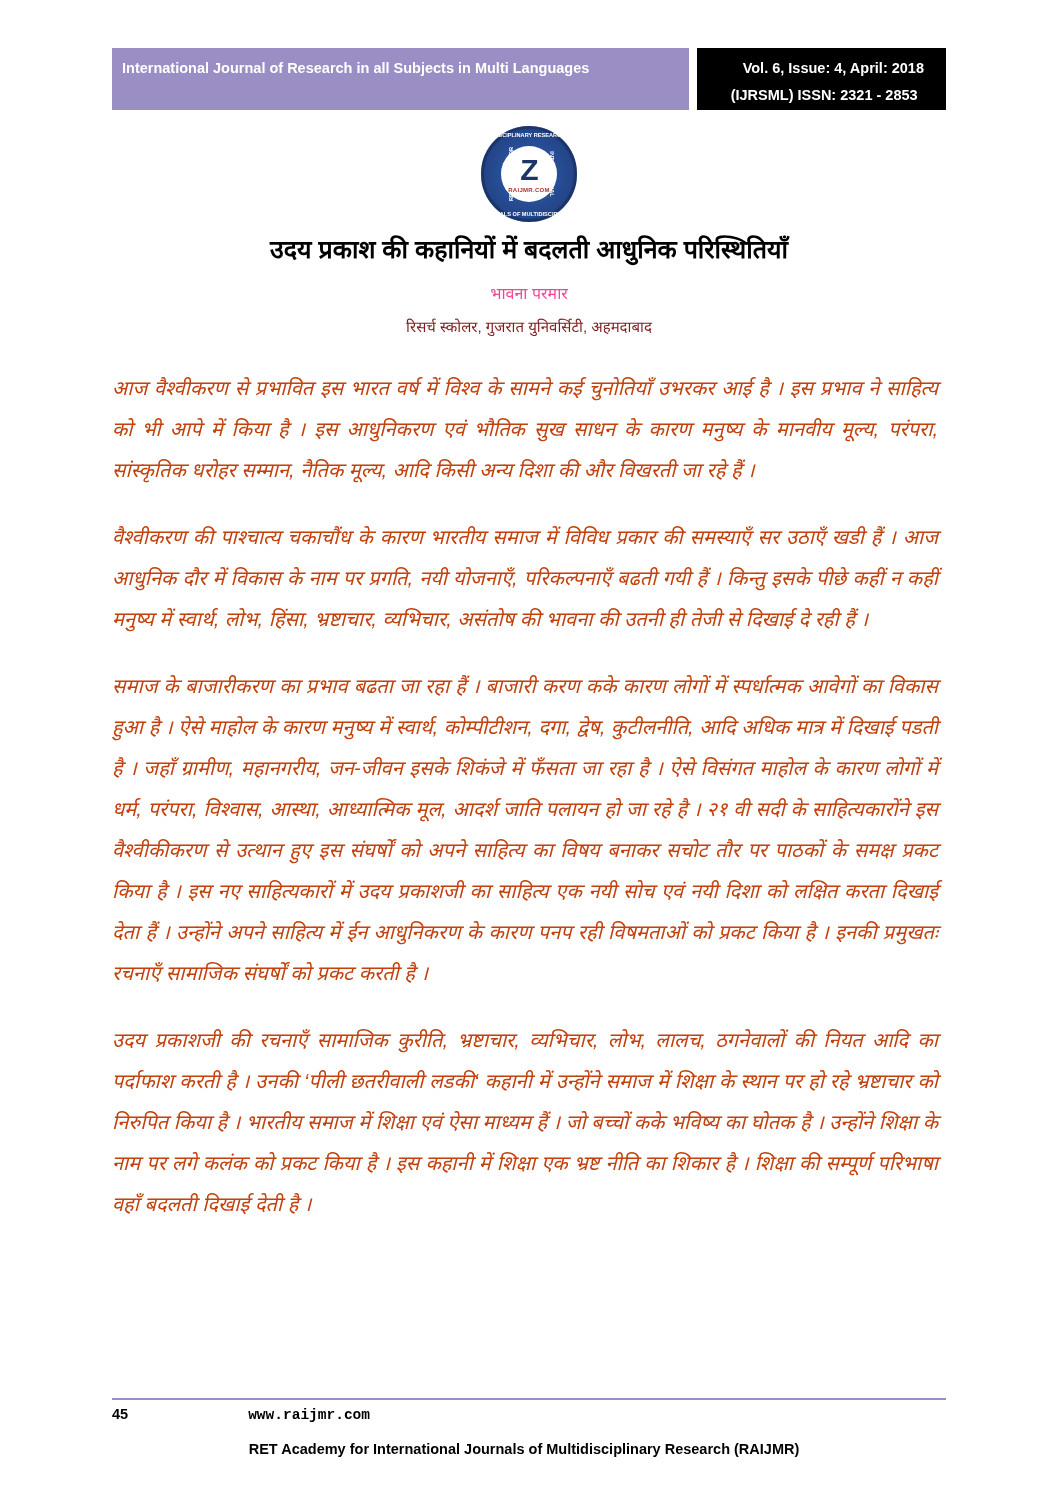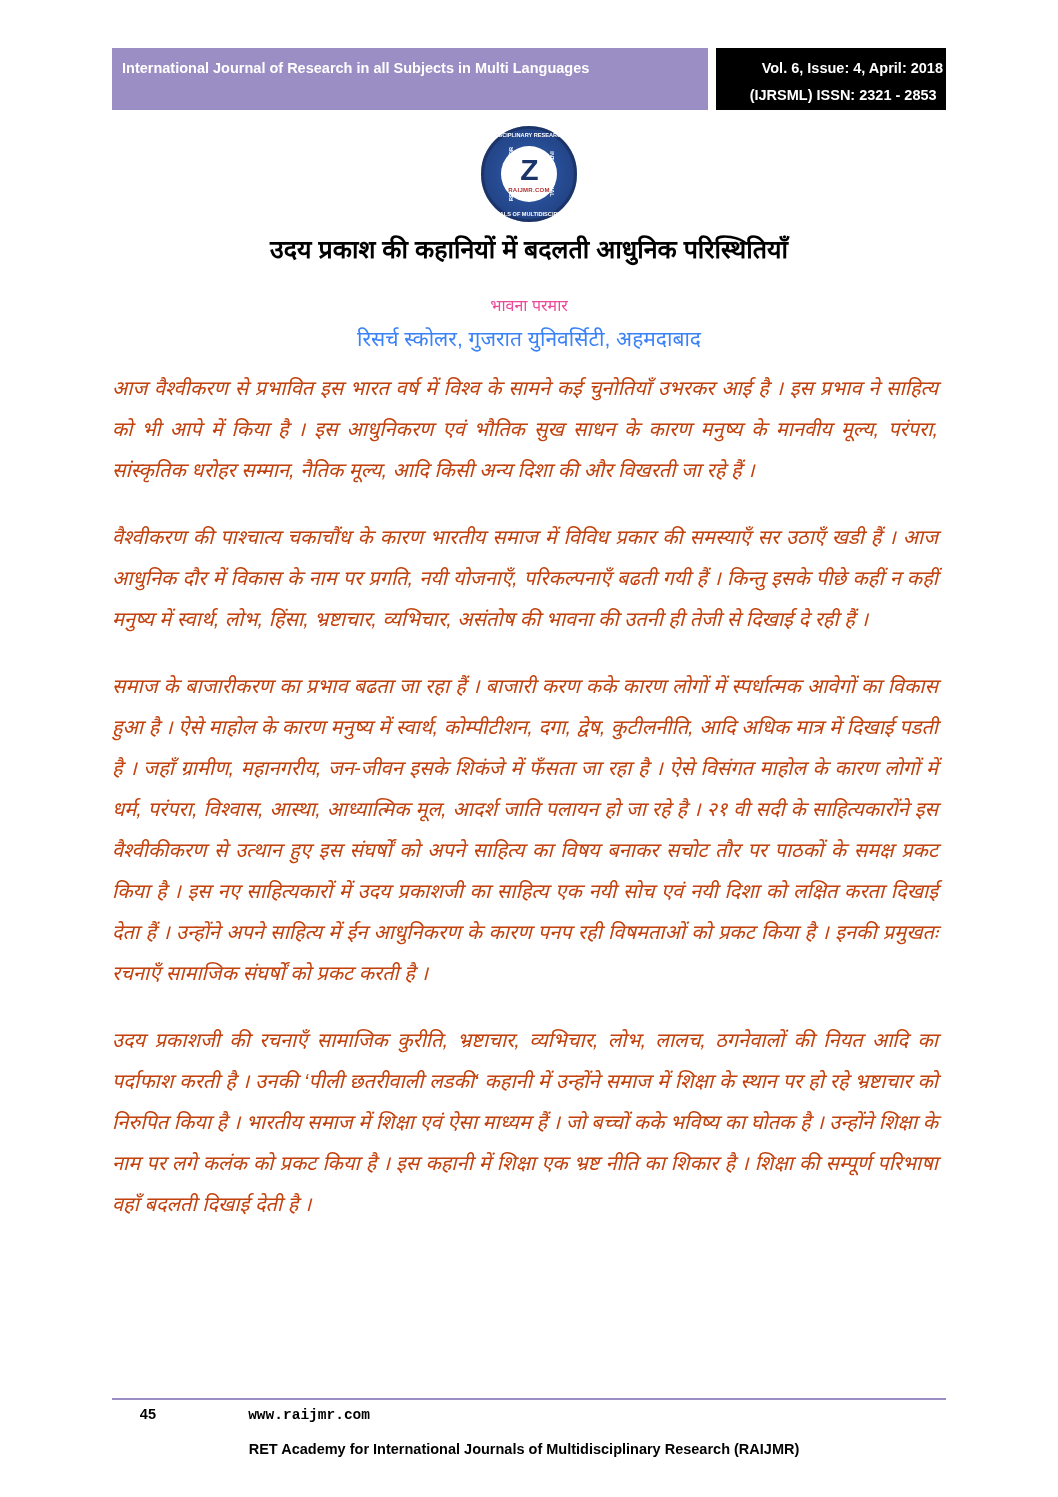--- a/index.html
+++ b/index.html
@@ -37,21 +37,21 @@
     padding: 7px 10px 0 10px;
     display: flex;
     flex-direction: column;
     justify-content: flex-start;
   }
   .header-right {
     background: #000000;
     color: #ffffff;
     flex: 1;
     box-sizing: border-box;
-    padding: 7px 3px 0 14px;
+    padding: 7px 22px 0 14px;
     display: flex;
     flex-direction: column;
     justify-content: flex-start;
   }
   .header-line {
     font-size: 14.5px;
     font-weight: bold;
     line-height: 27px;
     white-space: nowrap;
   }
@@ -128,30 +128,30 @@
     top: 232px;
     left: 112px;
     width: 834px;
     text-align: center;
   }
   .paper-title {
     font-size: 25px;
     font-weight: bold;
     color: #000000;
     line-height: 34px;
-    margin-bottom: 24px;
+    margin-bottom: 12px;
   }
   .author {
     font-size: 16px;
     color: #ec4899;
     line-height: 32px;
   }
   .affiliation {
-    font-size: 21px;
-    color: #3b82f6;
+    font-size: 15px;
+    color: #7f1d1d;
     line-height: 34px;
   }
 
   
   .body {
     position: absolute;
     top: 368px;
     left: 112px;
     width: 838px;
   }
@@ -177,21 +177,21 @@
     margin-bottom: 6px;
   }
   .footer-row1 {
     display: flex;
     align-items: baseline;
     font-size: 14.5px;
     font-weight: bold;
   }
   .page-num {
     width: 44px;
-    text-align: right;
+    text-align: left;
     padding-right: 14px;
   }
   .footer-center {
     flex: 1;
     text-align: left;
   }
   .footer-url {
     width: 200px;
     text-align: right;
     font-family: Liberation Mono, monospace;

